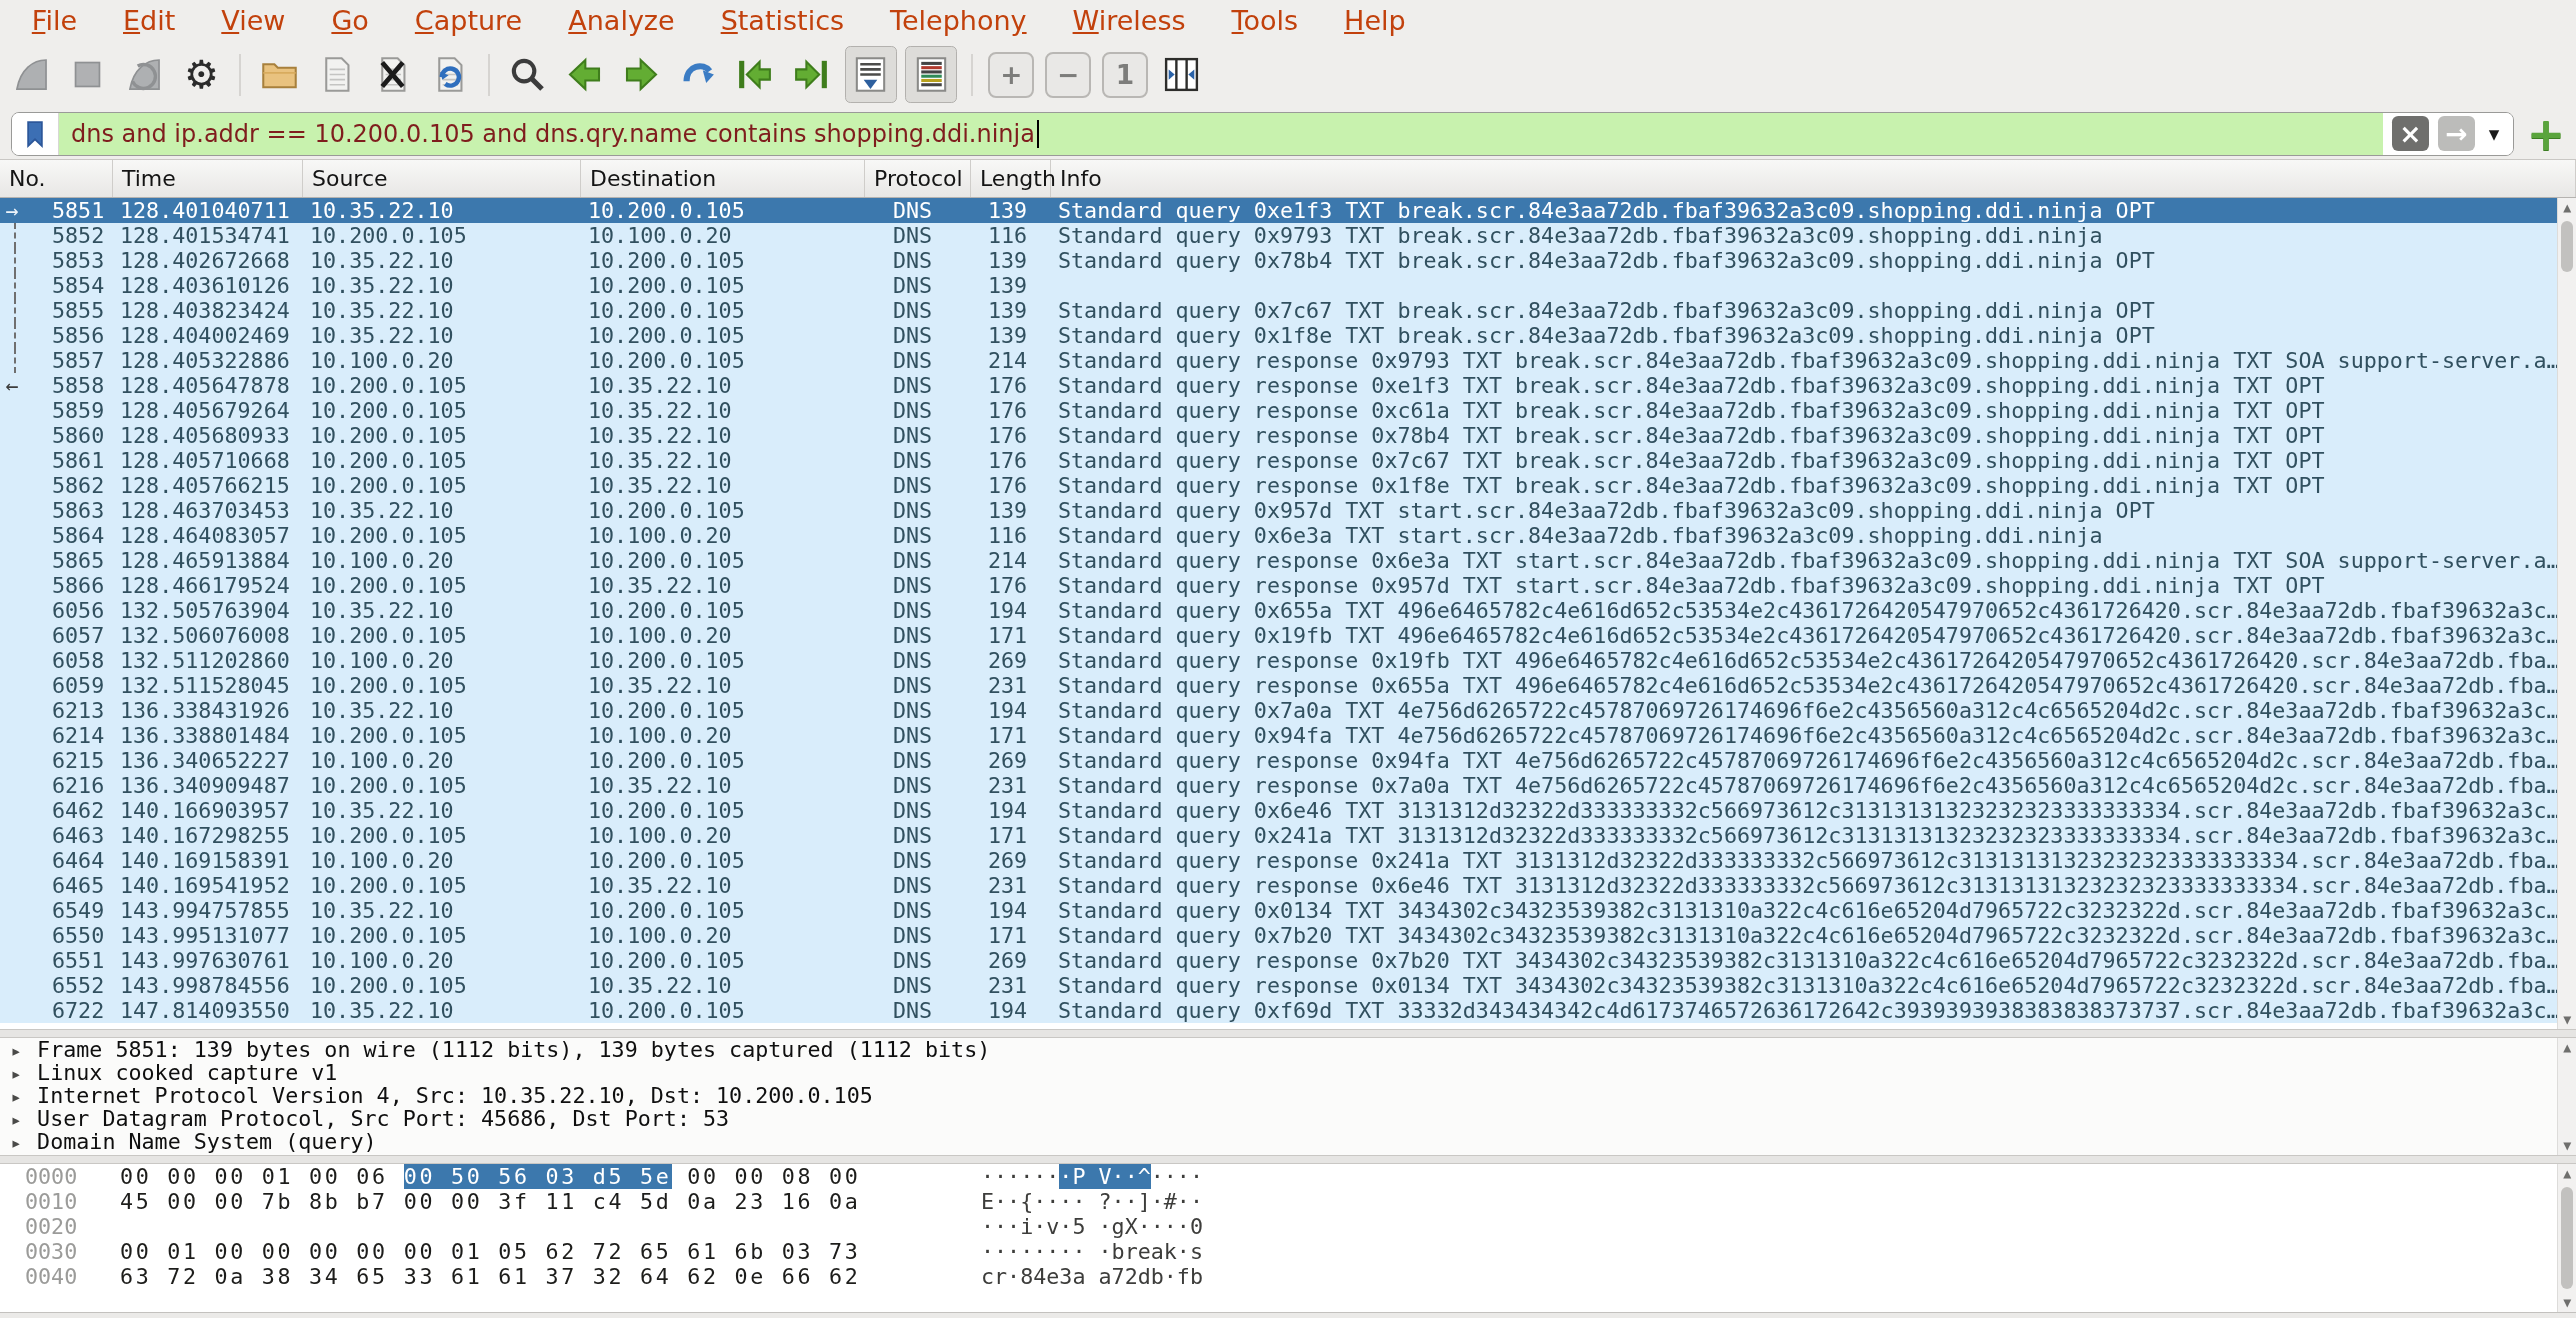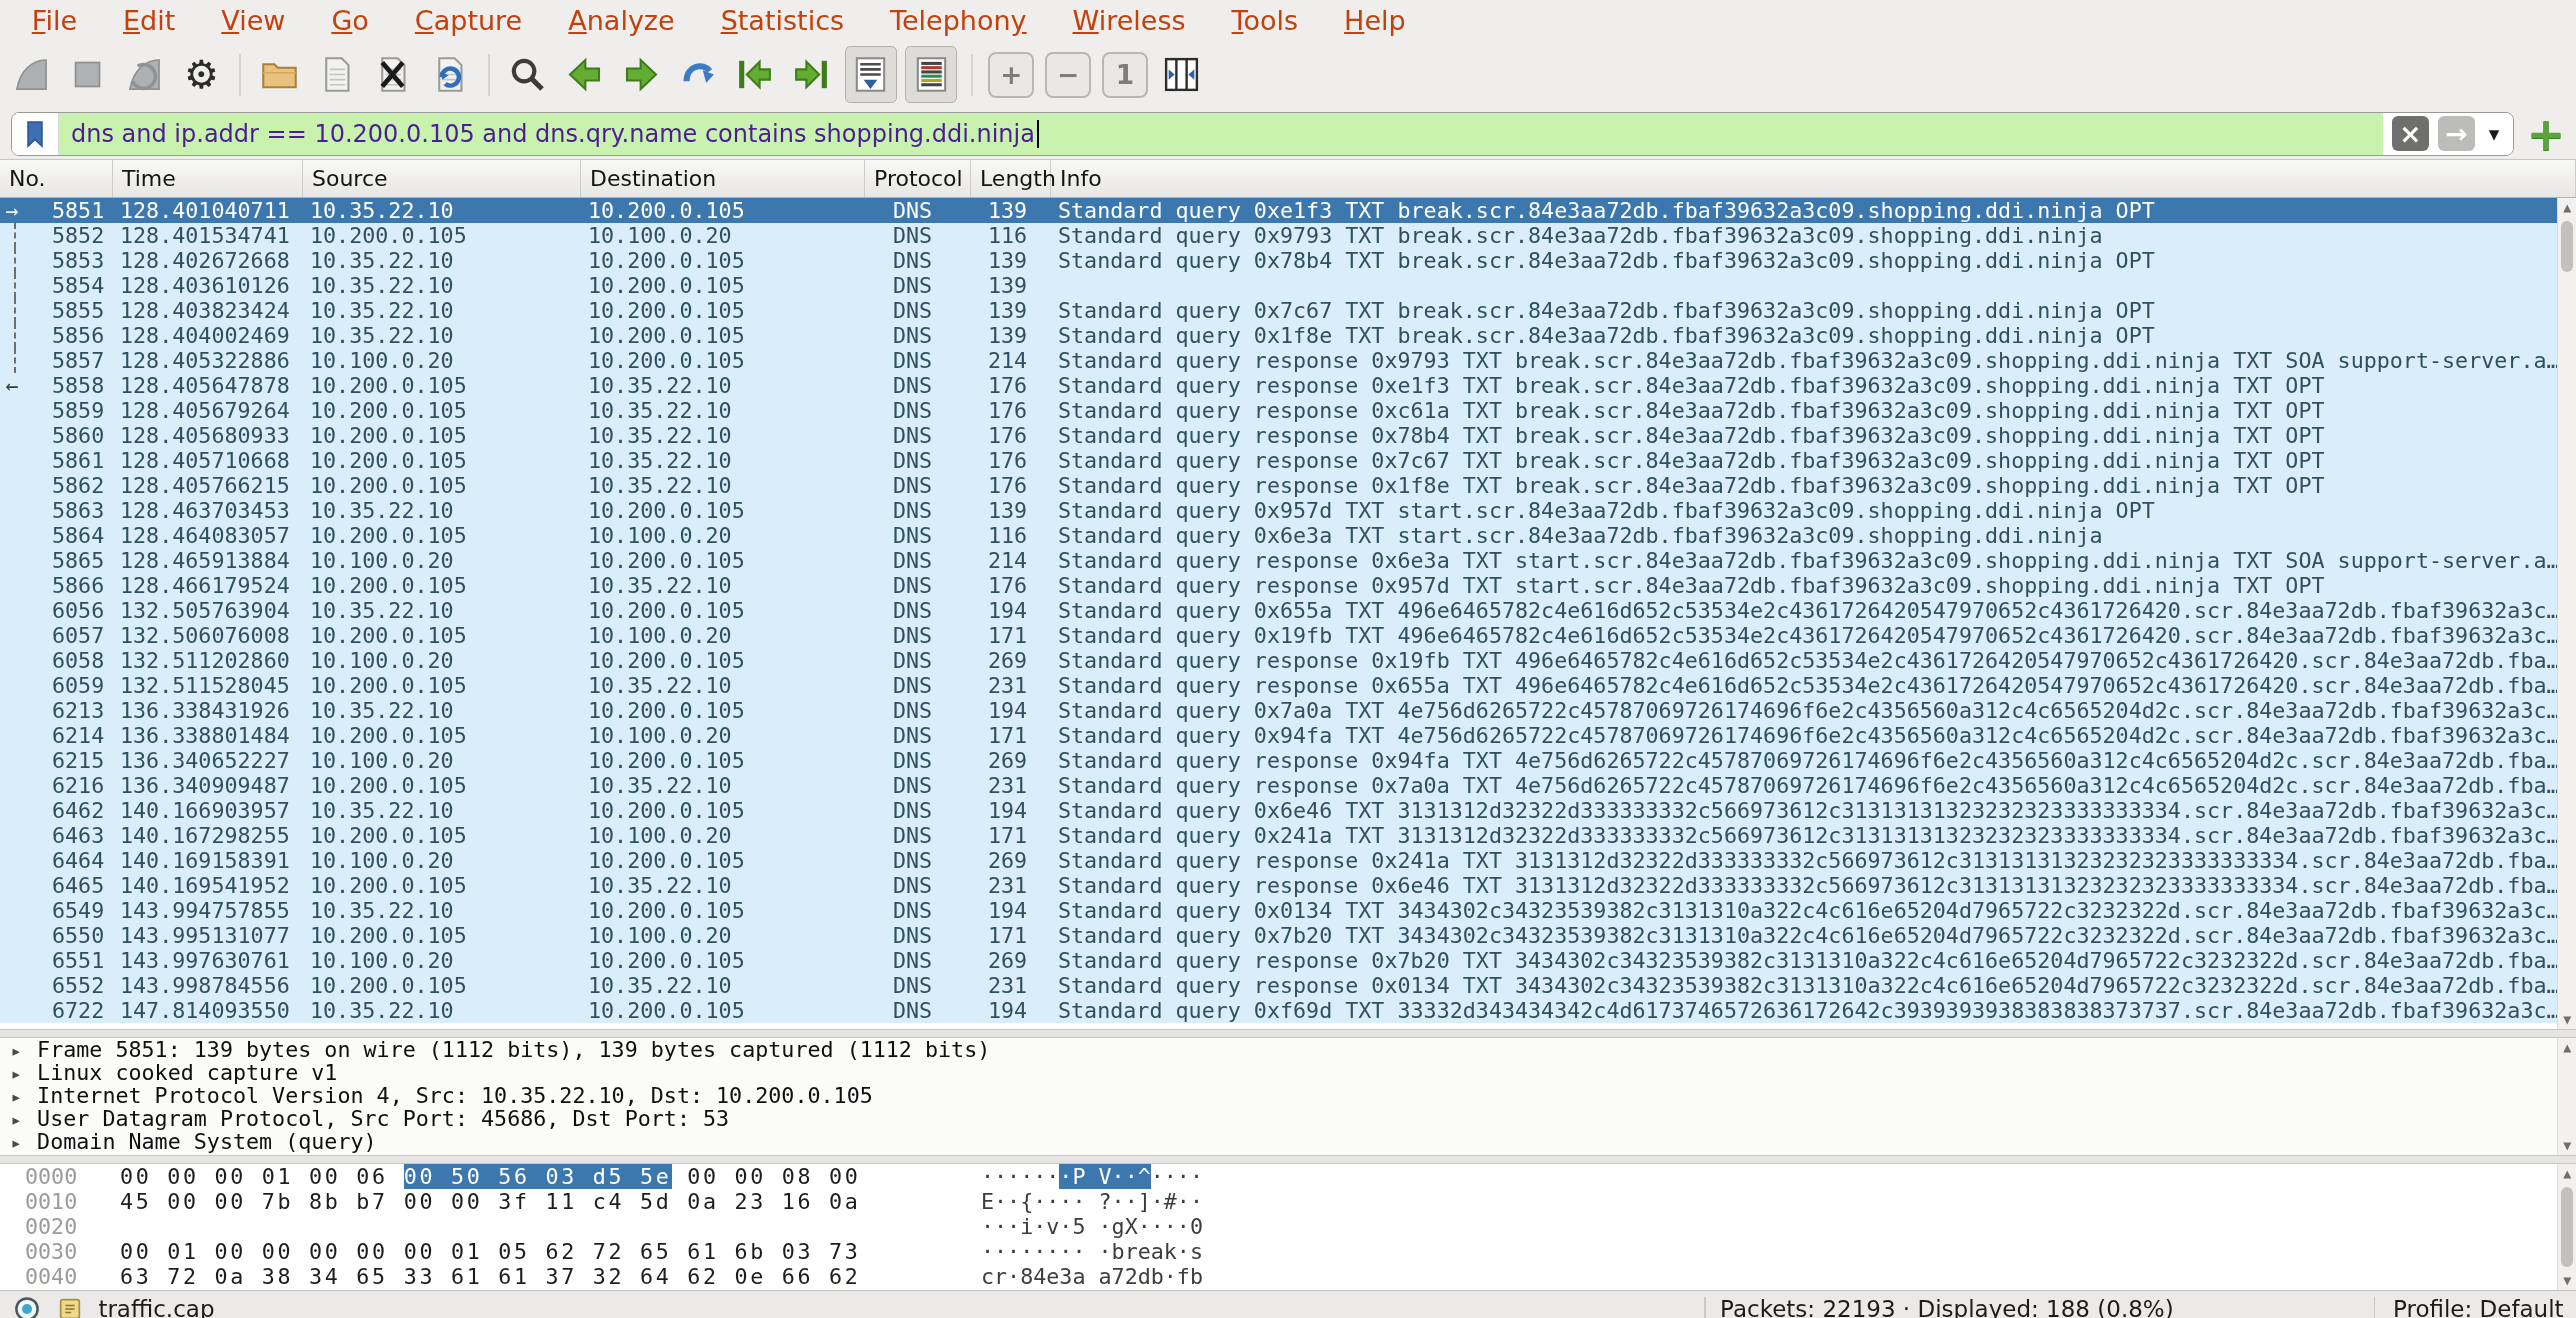--- a/index.html
+++ b/index.html
@@ -21,21 +21,21 @@
         color:#7d7d7b;font-size:26.5px;font-weight:bold;display:flex;align-items:center;justify-content:center;}
 
   
   .filterbar{height:51px;display:flex;align-items:center;padding:0 10.6px;gap:12.4px;background:#efeeec;
              border-bottom:1.8px solid #c9c7c4;flex:0 0 auto;}
   .filter-field{flex:1;height:42px;border:1.8px solid #9a9a98;border-radius:8px;background:#ffffff;
                 display:flex;align-items:center;overflow:hidden;}
   .fbookmark{width:46px;height:100%;display:flex;align-items:center;justify-content:center;background:#fff;
              border-right:1.8px solid #d8d7d5;}
   .ftextwrap{flex:1;height:100%;background:var(--filter-green);display:flex;align-items:center;padding-left:12.4px;
-             font-size:24px;color:#4c1d95;white-space:nowrap;overflow:hidden;}
+             font-size:24px;color:#7f1d1d;white-space:nowrap;overflow:hidden;}
   .caret{display:inline-block;width:2.7px;height:28px;background:#000;margin-left:1.8px;}
   .fbtns{height:100%;display:flex;align-items:center;gap:8.8px;background:#fff;padding:0 8.8px;}
   .fbtn{width:37px;height:35px;border-radius:6.2px;display:flex;align-items:center;justify-content:center;
         color:#fff;font-size:26.5px;font-weight:bold;}
   .fbtn.clear{background:#6f6f6d;}
   .fbtn.apply{background:#bcbcba;}
   .fdrop{color:#1a1a1a;font-size:21px;margin:0 5.3px;}
   .addbtn{color:#5aa43c;font-size:46px;font-weight:bold;line-height:1;text-shadow:0 0.9px 0 #3c7d22;}
 
   
@@ -63,21 +63,21 @@
   
   .splitter{height:7px;background:#e6e5e3;border-top:0.9px solid #c9c7c4;border-bottom:0.9px solid #c9c7c4;flex:0 0 auto;}
 
   
   .details{height:117px;background:#fbfbfa;flex:0 0 auto;overflow:hidden;position:relative;
            font-family:"DejaVu Sans Mono",monospace;font-size:21.7px;color:#0f0f0f;}
   .drow{height:23px;line-height:23px;padding-left:10.6px;white-space:nowrap;}
   .tri{color:#4a4a48;display:inline-block;width:26.5px;font-size:18.6px;}
 
   
-  .hexpane{height:126px;background:#ffffff;flex:0 0 auto;overflow:hidden;position:relative;
+  .hexpane{height:148px;background:#ffffff;flex:0 0 auto;overflow:hidden;position:relative;
            font-family:"DejaVu Sans Mono",monospace;font-size:21.7px;text-decoration:underline;}
   .hrow{height:25px;line-height:25px;white-space:nowrap;position:relative;}
   .hoff{position:absolute;left:25px;color:#9b9b99;}
   .hbytes{position:absolute;left:120px;color:#1d1d1b;letter-spacing:2.7px;}
   .hascii{position:absolute;left:981px;color:#3d3d3b;}
   .hl{background:var(--row-sel);color:#ffffff;}
 
   
   .statusbar{height:35px;display:flex;align-items:center;background:#ebeae8;border-top:1.8px solid #c3c1be;
              font-size:23px;color:#1c1c1c;flex:0 0 auto;padding:0 12.4px;gap:14px;}

